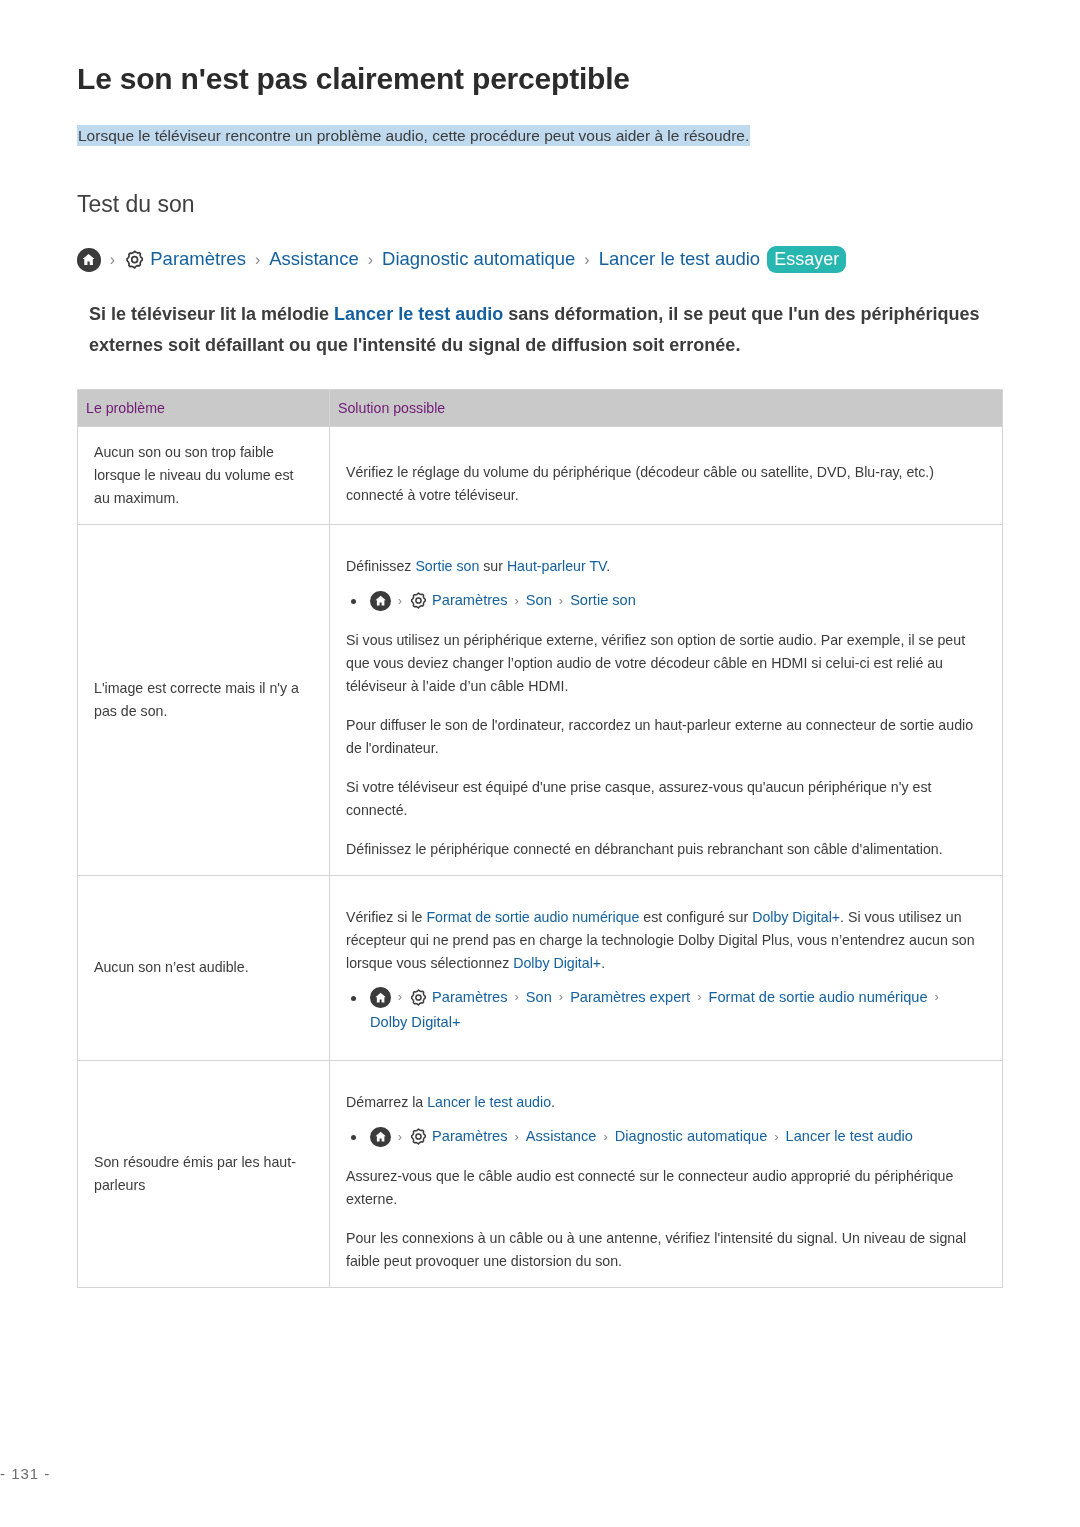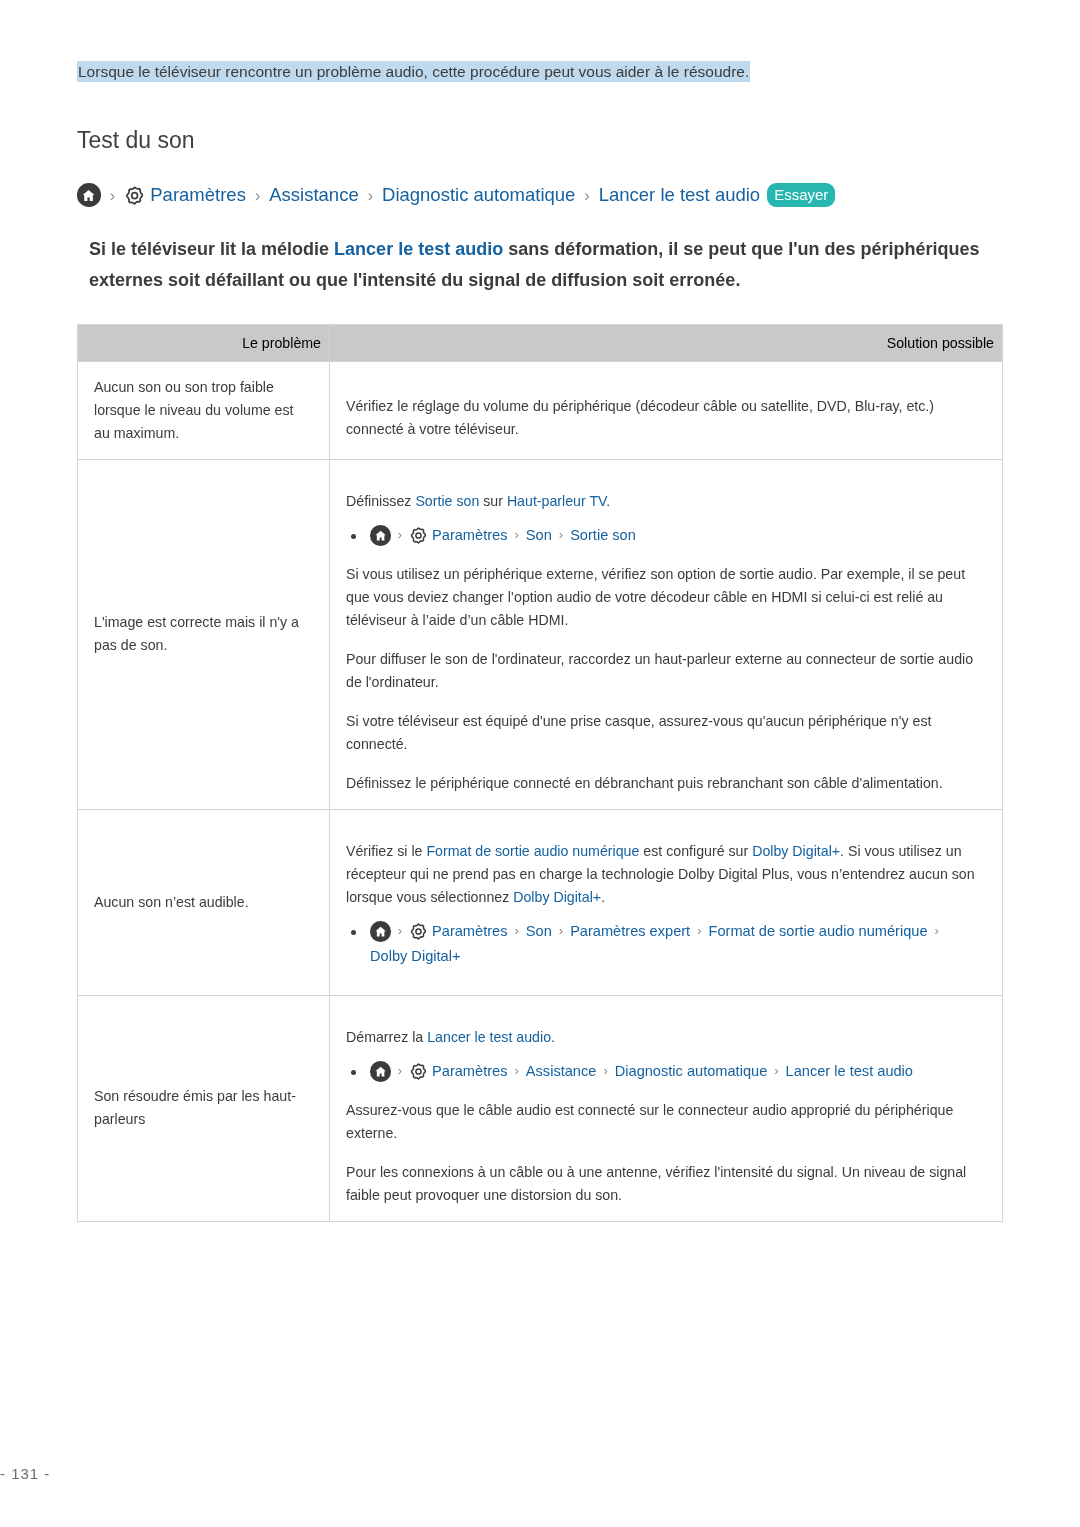--- a/index.html
+++ b/index.html
@@ -105,21 +105,21 @@
     height: 1.15em;
     margin-right: 5px;
     vertical-align: middle;
   }
   .ico-gear svg { width: 100%; height: 100%; display: block; }
 
   .badge-try {
     display: inline-block;
     background: #27b6b0;
     color: #ffffff;
-    font-size: 15px;
+    font-size: 18px;
     line-height: 1;
     padding: 4px 7px 5px 7px;
     border-radius: 9px;
     margin-left: 7px;
     vertical-align: 2px;
     white-space: nowrap;
   }
 
   
   .intro-para {
@@ -135,24 +135,24 @@
   
   table.issue-table {
     border-collapse: collapse;
     width: 926px;
     table-layout: fixed;
     font-size: 14.2px;
     border: 1px solid #d4d4d4;
   }
   table.issue-table th {
     background: #c9c9c9;
-    color: #000000;
+    color: #701a75;
     font-weight: 400;
     font-size: 14.2px;
-    text-align: right;
+    text-align: left;
     padding: 10px 8px;
     border: 1px solid #d4d4d4;
   }
   table.issue-table td {
     border: 1px solid #d4d4d4;
     vertical-align: middle;
     padding: 14px 16px;
     line-height: 1.62;
     color: #3c3c3c;
   }
@@ -206,20 +206,21 @@
     letter-spacing: 1px;
   }
 </style>
 </head>
 <body>
 
 <div class="page">
 
   <div class="content">
 
+    <h1 class="doc-title">Le son n'est pas clairement perceptible</h1>
 
     <div class="doc-subtitle-wrap">
       <span class="doc-subtitle">Lorsque le téléviseur rencontre un problème audio, cette procédure peut vous aider à le résoudre.</span>
     </div>
 
     <h2 class="section-heading">Test du son</h2>
 
     <div class="breadcrumb" id="main-breadcrumb">
         <span class="ico-home">
           <svg viewBox="0 0 24 24" fill="#ffffff">

